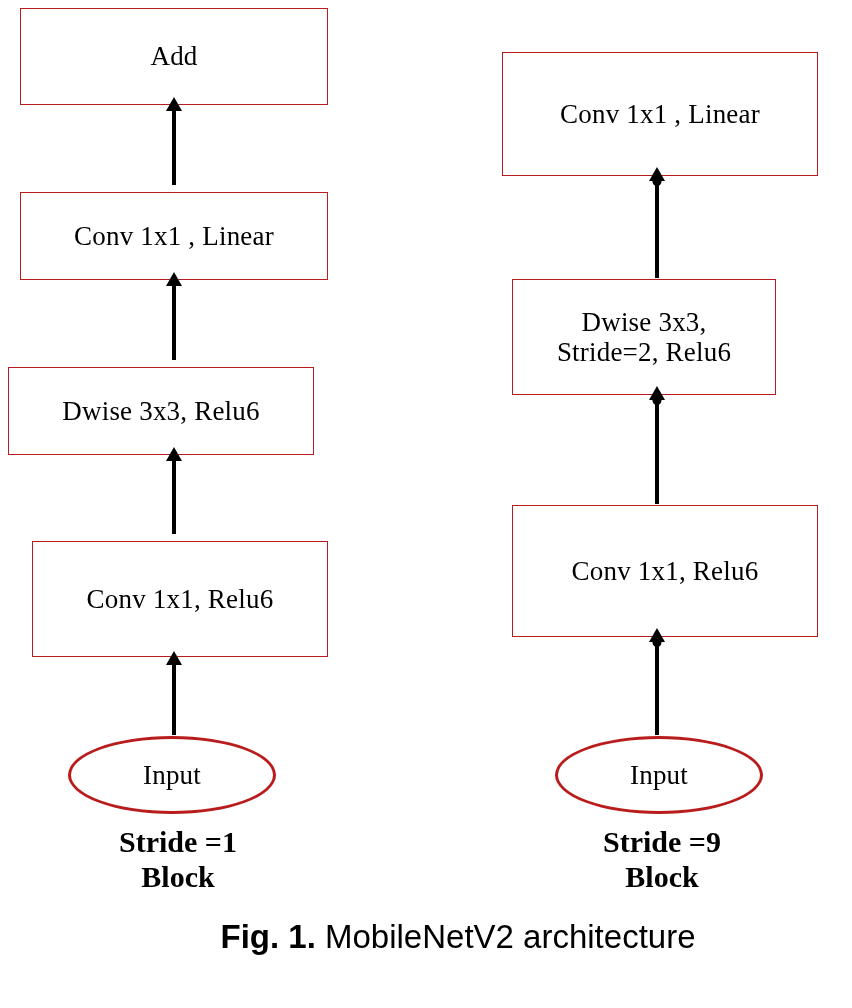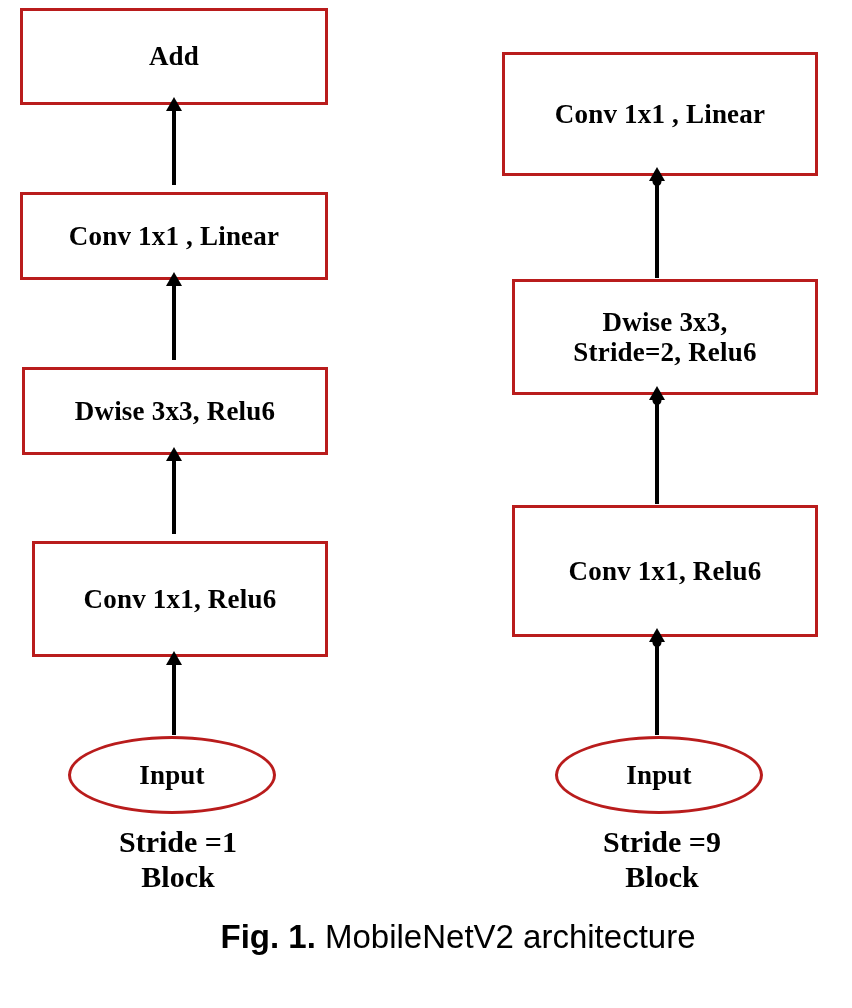--- a/index.html
+++ b/index.html
@@ -27,28 +27,28 @@
     top: 0;
     width: 340px;
     height: 900px;
   }
   #col-left  { left: 8px; }
   #col-right { left: 492px; }
 
   .node {
     position: absolute;
     box-sizing: border-box;
-    border: 3px solid #b91c1c;
+    border: 1px solid #b91c1c;
     background: #ffffff;
     display: flex;
     align-items: center;
     justify-content: center;
     text-align: center;
     font-family: "Liberation Serif", serif;
-    font-weight: bold;
+    font-weight: normal;
     font-size: 27px;
     line-height: 1.12;
     letter-spacing: 0.2px;
     padding: 2px 6px;
   }
 
   .node.oval {
     border-radius: 50%;
     border-width: 3px;
   }
@@ -119,41 +119,41 @@
   <div class="column" id="col-left">
 
     <div class="node" style="left:12px; top:8px; width:308px; height:97px;">Add</div>
 
     <div class="arrow" style="left:164px; top:110px; height:75px;"></div>
 
     <div class="node" style="left:12px; top:192px; width:308px; height:88px;">Conv 1x1 , Linear</div>
 
     <div class="arrow" style="left:164px; top:285px; height:75px;"></div>
 
-    <div class="node" style="left:14px; top:367px; width:306px; height:88px;">Dwise 3x3, Relu6</div>
+    <div class="node" style="left:0; top:367px; width:306px; height:88px;">Dwise 3x3, Relu6</div>
 
     <div class="arrow" style="left:164px; top:460px; height:74px;"></div>
 
     <div class="node" style="left:24px; top:541px; width:296px; height:116px;">Conv 1x1, Relu6</div>
 
     <div class="arrow" style="left:164px; top:664px; height:71px;"></div>
 
     <div class="node oval" style="left:60px; top:736px; width:208px; height:78px; font-size:27px;">Input</div>
 
     <div class="caption-stride" style="left:0px; top:824px;">Stride =1
 Block</div>
   </div>
 
   <div class="column" id="col-right">
 
     <div class="node" style="left:10px; top:52px; width:316px; height:124px;">Conv 1x1 , Linear</div>
 
     <div class="arrow dotted-head" style="left:163px; top:180px; height:98px;"></div>
 
-    <div class="node" style="left:20px; top:279px; width:306px; height:116px; white-space:pre-line;">Dwise 3x3,
+    <div class="node" style="left:20px; top:279px; width:264px; height:116px; white-space:pre-line;">Dwise 3x3,
 Stride=2, Relu6</div>
 
     <div class="arrow dotted-head" style="left:163px; top:399px; height:105px;"></div>
 
     <div class="node" style="left:20px; top:505px; width:306px; height:132px;">Conv 1x1, Relu6</div>
 
     <div class="arrow dotted-head" style="left:163px; top:641px; height:94px;"></div>
 
     <div class="node oval" style="left:63px; top:736px; width:208px; height:78px; font-size:27px;">Input</div>
 

